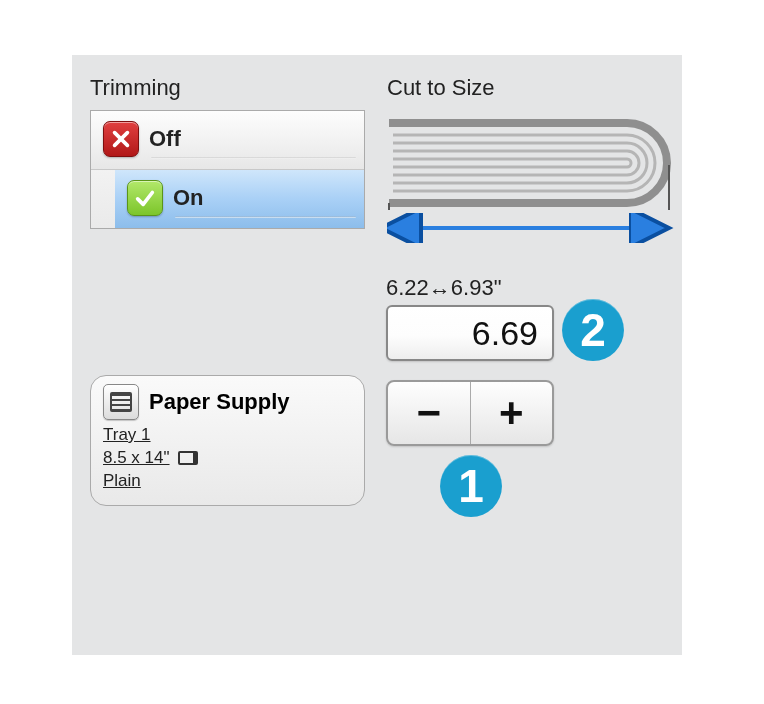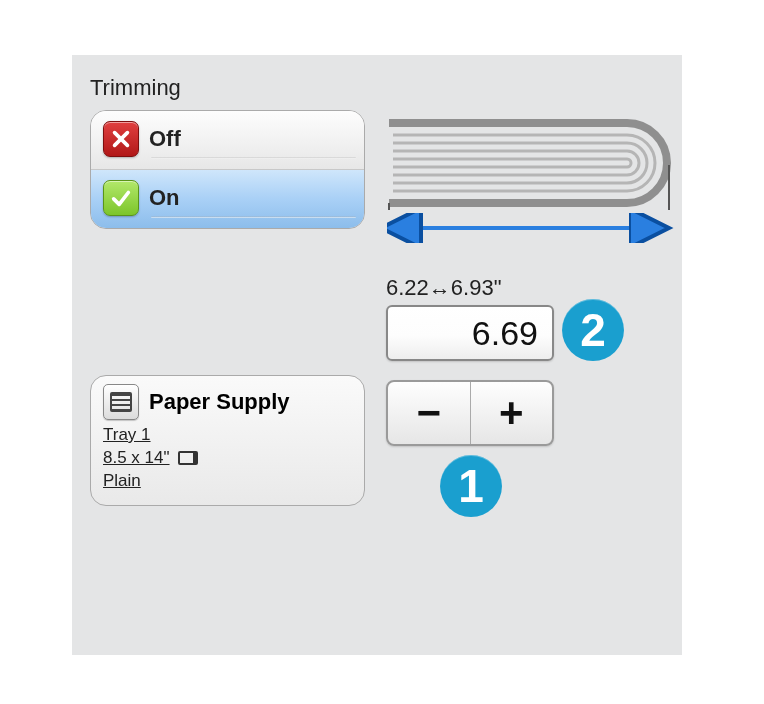--- a/index.html
+++ b/index.html
@@ -28,40 +28,41 @@
   }
 
   
   .trim-title { left: 18px; top: 20px; }
   .trim-list {
     position: absolute;
     left: 18px;
     top: 55px;
     width: 275px;
     border: 1px solid #aaa;
-    border-radius: 16px;
+    border-radius: 0;
     overflow: hidden;
     background: linear-gradient(#fafafa, #eaeaea);
   }
   .trim-item {
     display: flex;
     align-items: center;
     gap: 10px;
     padding: 10px 12px 12px 12px;
     font-size: 22px;
     font-weight: 600;
     color: #222;
     position: relative;
   }
   .trim-item.off {
     background: linear-gradient(#fdfdfd 0%, #f1f1f1 55%, #e7e7e7 100%);
     border-bottom: 1px solid #c8c8c8;
   }
   .trim-item.on {
     background: linear-gradient(#cfe6fb 0%, #a9d0f6 50%, #8cbdeb 100%);
+    margin-left: 24px;
   }
   .trim-item .rule {
     position: absolute;
     left: 60px; right: 8px; bottom: 10px;
     height: 2px;
     background: linear-gradient(to bottom, rgba(0,0,0,0.12), rgba(255,255,255,0.7));
     border-radius: 1px;
   }
   .icon-box {
     width: 36px; height: 36px;
@@ -213,20 +214,21 @@
       <span class="icon-box green">
         <svg viewBox="0 0 24 24">
             <path d="M4 13 L10 19 L20 6" stroke="#fff" stroke-width="4" stroke-linecap="round" stroke-linejoin="round" fill="none"></path>
           </svg>
       </span>
       <span>On</span>
       <span class="rule"></span>
     </div>
   </div>
 
+  <div class="section-title cut-title">Cut to Size</div>
 
   <svg class="stack-illus" viewBox="0 0 292 95">
 
     <path d="M2 8 H240 a40 40 0 0 1 0 80 H2" fill="none" stroke="#8f8f8f" stroke-width="8"></path>
     <path d="M6 20 H240 a28 28 0 0 1 0 56 H6" fill="none" stroke="#b5b5b5" stroke-width="3"></path>
     <path d="M6 28 H240 a20 20 0 0 1 0 40 H6" fill="none" stroke="#b5b5b5" stroke-width="3"></path>
     <path d="M6 36 H240 a12 12 0 0 1 0 24 H6" fill="none" stroke="#b5b5b5" stroke-width="3"></path>
     <path d="M6 44 H240 a4 4 0 0 1 0 8 H6" fill="none" stroke="#b5b5b5" stroke-width="3"></path>
 
     <line x1="2" y1="88" x2="2" y2="100" stroke="#555" stroke-width="2"></line>

